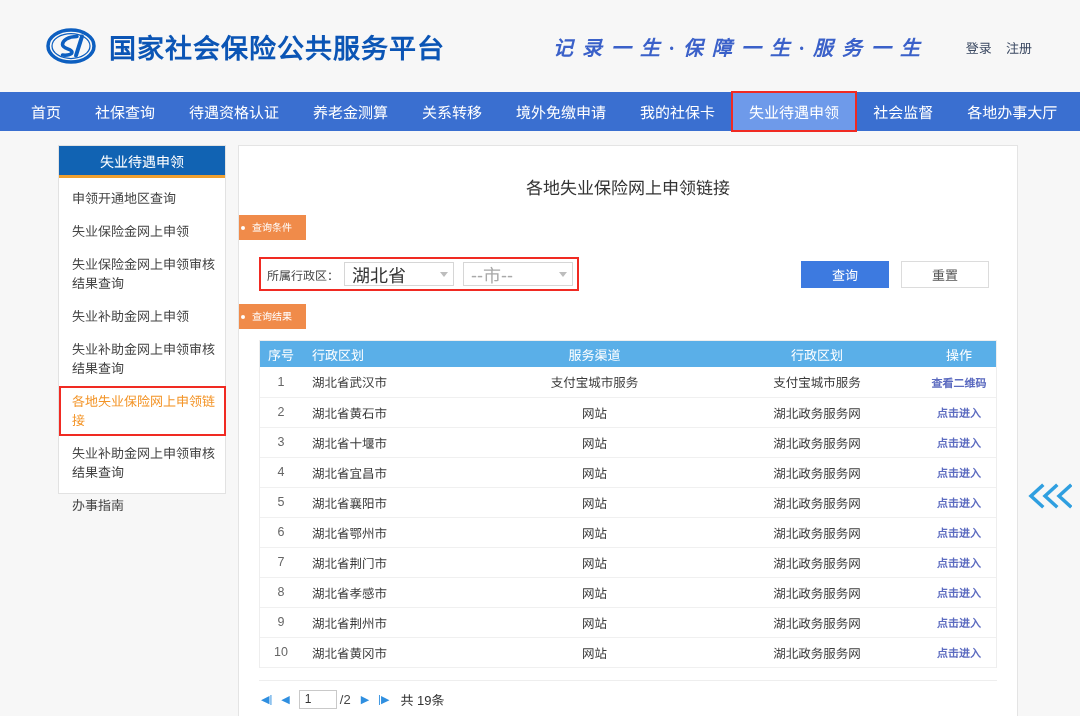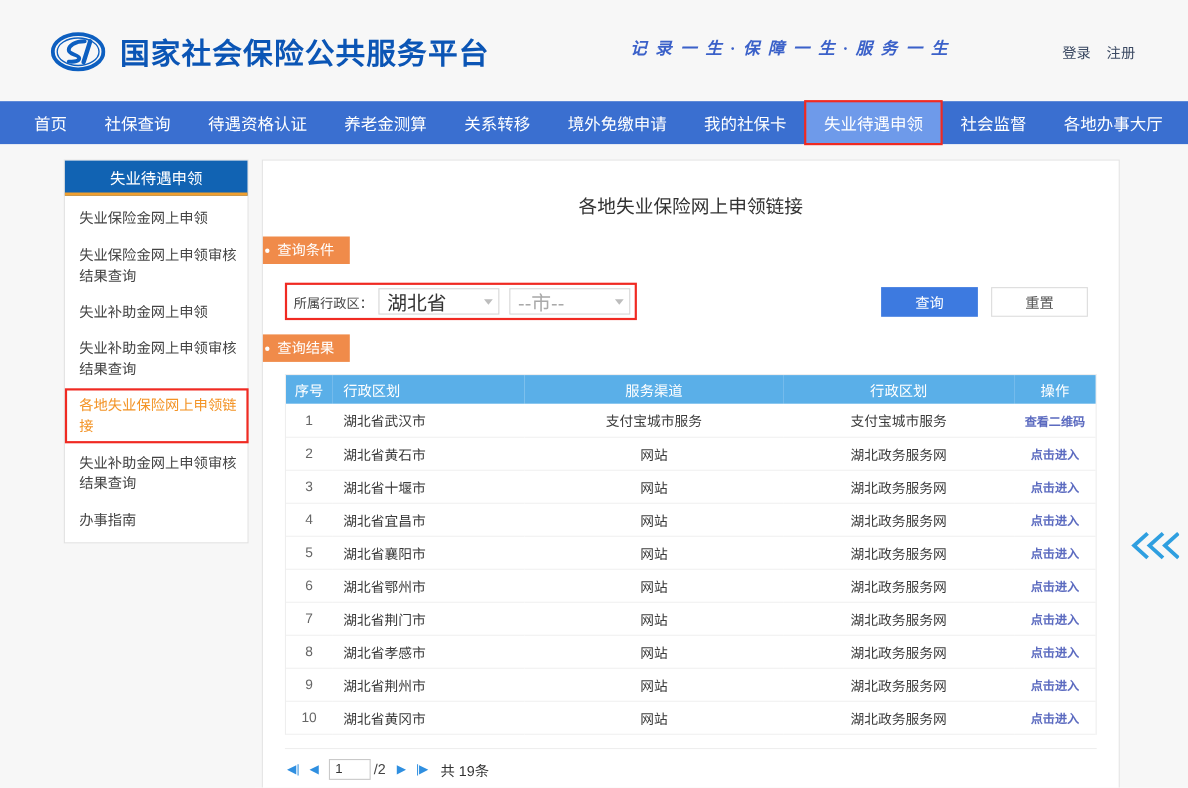--- a/index.html
+++ b/index.html
@@ -12,35 +12,35 @@
     color: #333;
   }
 
   
   .site-header {
     height: 92px; background: #f7f7f7;
     display: flex; align-items: center;
     position: relative;
   }
   .logo-wrap {
-    display: flex; align-items: flex-end;
+    display: flex; align-items: flex-start;
     margin-left: 46px;
   }
   .logo-mark { width: 50px; height: 38px; flex: none; }
   .site-title {
     margin-left: 13px;
     font-size: 27px; font-weight: bold;
     color: #0b55b5; letter-spacing: 1px;
     white-space: nowrap;
   }
   .slogan {
     position: absolute; left: 553px; top: 32px;
     font-family: "Liberation Serif", "DejaVu Serif", serif;
-    font-size: 15px; font-weight: bold; font-style: italic;
-    color: #3b61c9; letter-spacing: 2px; white-space: nowrap; margin-left: 20px;
+    font-size: 20px; font-weight: bold; font-style: italic;
+    color: #3b61c9; letter-spacing: 2px; white-space: nowrap;
   }
   .auth-links {
     position: absolute; right: 48px; top: 38px;
     font-size: 13px; color: #3c4a63; white-space: nowrap; margin-left: 36px;
   }
   .auth-links span { cursor: pointer; }
   .auth-links .gap { display: inline-block; width: 7px; }
 
   
   .main-nav {
@@ -113,21 +113,21 @@
   .content-title {
     text-align: center; font-size: 17px;
     color: #333; padding: 28px 0 6px 0;
   }
 
   
   .ribbon-row { position: relative; height: 30px; margin-top: 10px; }
   .ribbon {
     position: absolute; left: -6px; top: 0;
     background: #f08b4a;
-    color: #ffffff; font-size: 13px;
+    color: #ffffff; font-size: 10px;
     height: 25px; line-height: 25px;
     padding: 0 14px 0 8px;
     display: flex; align-items: center;
     white-space: nowrap;
   }
   .ribbon .dot {
     width: 4px; height: 4px; border-radius: 50%;
     background: #ffffff; margin-right: 7px; flex: none;
   }
   .ribbon-tail {
@@ -265,20 +265,21 @@
     <div class="nav-item">社会监督</div>
     <div class="nav-item">各地办事大厅</div>
   </div>
 
 <div class="page-body">
   <div class="left-rail"></div>
 
   <div class="sidebar">
     <div class="sidebar-head">失业待遇申领</div>
     <div class="sidebar-list" id="sidebar-list">
+        <div class="sidebar-item">申领开通地区查询</div>
         <div class="sidebar-item">失业保险金网上申领</div>
         <div class="sidebar-item">失业保险金网上申领审核结果查询</div>
         <div class="sidebar-item">失业补助金网上申领</div>
         <div class="sidebar-item">失业补助金网上申领审核结果查询</div>
         <div class="sidebar-item active annotated">各地失业保险网上申领链接</div>
         <div class="sidebar-item">失业补助金网上申领审核结果查询</div>
         <div class="sidebar-item">办事指南</div>
       </div>
   </div>
 

